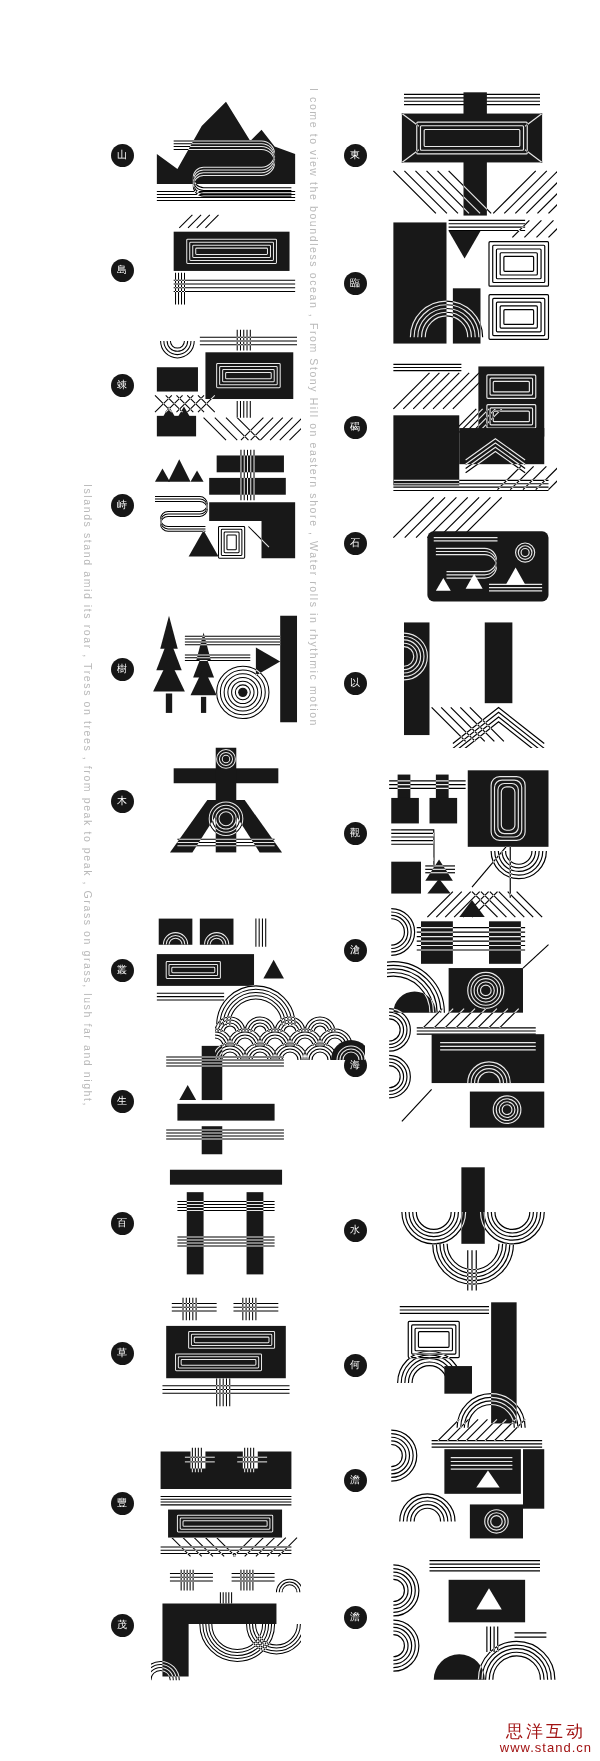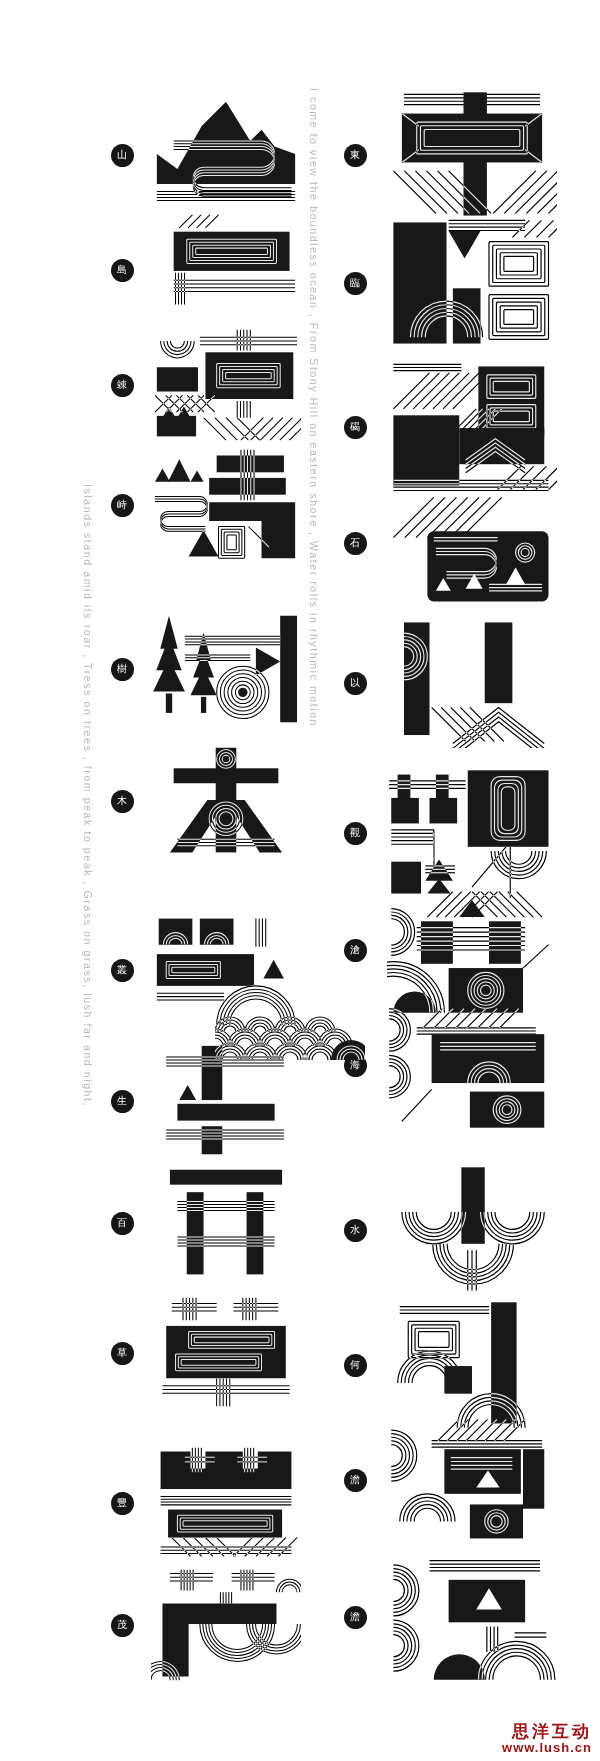--- a/index.html
+++ b/index.html
@@ -21,22 +21,22 @@
     position:absolute;width:23px;height:23px;border-radius:50%;
     background:#161616;color:#ffffff;
     display:flex;align-items:center;justify-content:center;
     font-size:10px;line-height:1;
     font-family:sans-serif;
   }
   .cell{position:absolute;}
   .cell svg{display:block;}
   .ln{stroke:#ffffff;mix-blend-mode:difference;fill:none;stroke-width:1.1;}
   #footer{
-    position:absolute;right:8px;bottom:5px;text-align:right;
-    font-family:sans-serif;font-weight:bold;line-height:1.15;
+    position:absolute;right:8px;bottom:5px;text-align:center;
+    font-family:sans-serif;font-weight:normal;line-height:1.15;
   }
   #footer .brand{font-size:17px;letter-spacing:3px;}
   #footer .url{font-size:13px;letter-spacing:1px;font-family:"Liberation Sans",sans-serif;}
 </style>
 </head>
 <body>
 
 <div id="poster">
 
   <div class="vtext" id="vtext-right" style="left:308px;top:88px;">I come to view the boundless ocean , From Stony Hill on eastern shore , Water rolls in rhythmic motion</div>
@@ -826,16 +826,16 @@
           <path d="M116,72 A20,20 0 0 1 156,72 Z" fill="#181818"></path>
           <path d="M122,72 A14,14 0 0 1 150,72" class="ln"></path>
           <path d="M125,72 A11,11 0 0 1 147,72" class="ln"></path>
           <path d="M128,72 A8,8 0 0 1 144,72" class="ln"></path>
         </svg>
       </div>
     </div>
 
   <div id="footer" style="color: rgb(161, 18, 18);">
     <div class="brand">思洋互动</div>
-    <div class="url">www.lush.cn</div>
+    <div class="url">www.stand.cn</div>
   </div>
 
 </div>
 
 </body></html>

